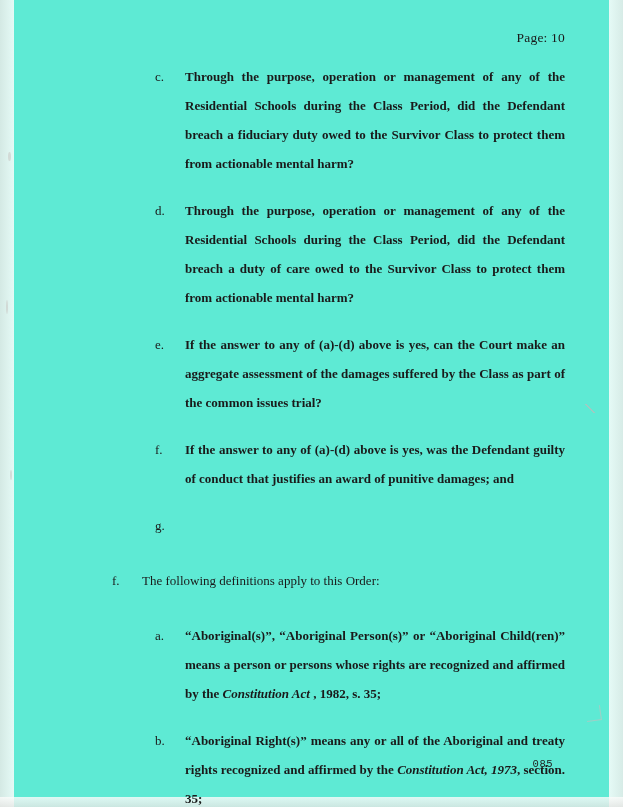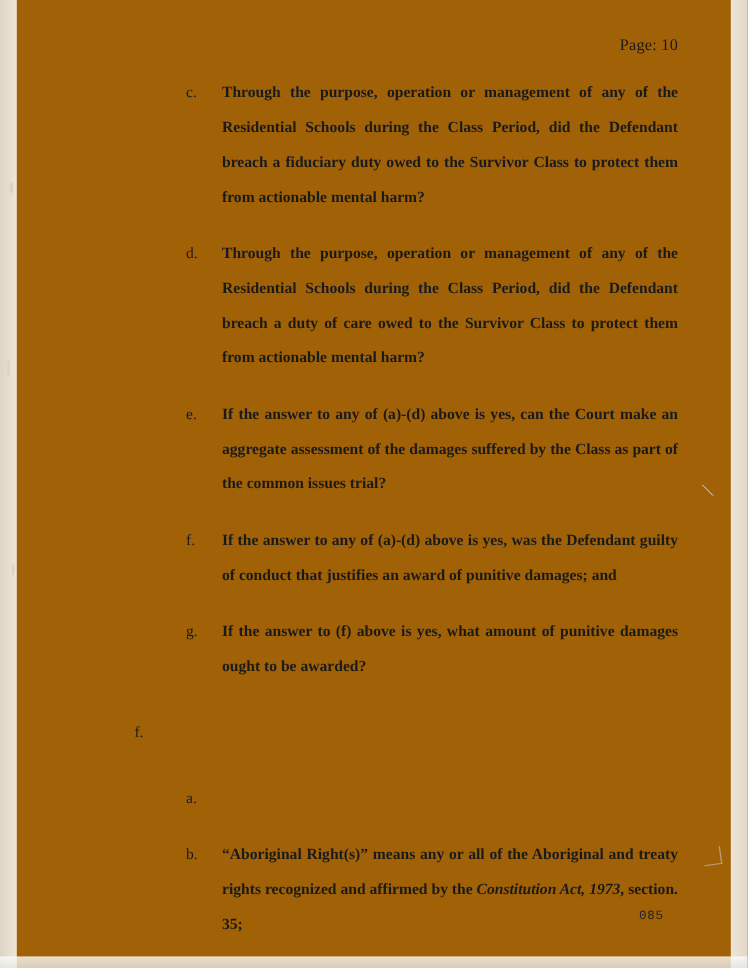--- a/index.html
+++ b/index.html
@@ -11,21 +11,21 @@
     height: 807px;
     background: #ffffff;
     font-family: "Liberation Serif", serif;
     color: #1a1a1a;
     position: relative;
     overflow: hidden;
   }
   .page {
     position: absolute;
     inset: 0;
-    background: #a16207;
+    background: #5eead4;
   }
   
   .scan-edge-left {
     position: absolute;
     left: 0;
     top: 0;
     width: 14px;
     height: 807px;
     background: linear-gradient(to right, #e9e9e7, #fdfdfc);
     opacity: .85;
@@ -177,29 +177,30 @@
       <div class="body">If the answer to any of (a)-(d) above is yes, can the Court make an aggregate assessment of the damages suffered by the Class as part of the common issues trial?</div>
     </div>
 
     <div class="item lvl2">
       <div class="marker">f.</div>
       <div class="body">If the answer to any of (a)-(d) above is yes, was the Defendant guilty of conduct that justifies an award of punitive damages; and</div>
     </div>
 
     <div class="item lvl2">
       <div class="marker">g.</div>
-      <div class="body">If the answer to (f) above is yes, what amount of punitive damages ought to be awarded?</div>
     </div>
 
     <div class="item lvl1">
       <div class="marker">f.</div>
+      <div class="body">The following definitions apply to this Order:</div>
     </div>
 
     <div class="item lvl2">
       <div class="marker">a.</div>
+      <div class="body"><span>“Aboriginal(s)”, “Aboriginal Person(s)” or “Aboriginal Child(ren)” means a person or persons whose rights are recognized and affirmed by the </span><span class="it">Constitution Act</span><span> , 1982, s. 35;</span></div>
     </div>
 
     <div class="item lvl2">
       <div class="marker">b.</div>
       <div class="body"><span>“Aboriginal Right(s)” means any or all of the Aboriginal and treaty rights recognized and affirmed by the </span><span class="it">Constitution Act, 1973</span><span>, section. 35;</span></div>
     </div>
 
   </div>
 
   <div class="page-number">085</div>

